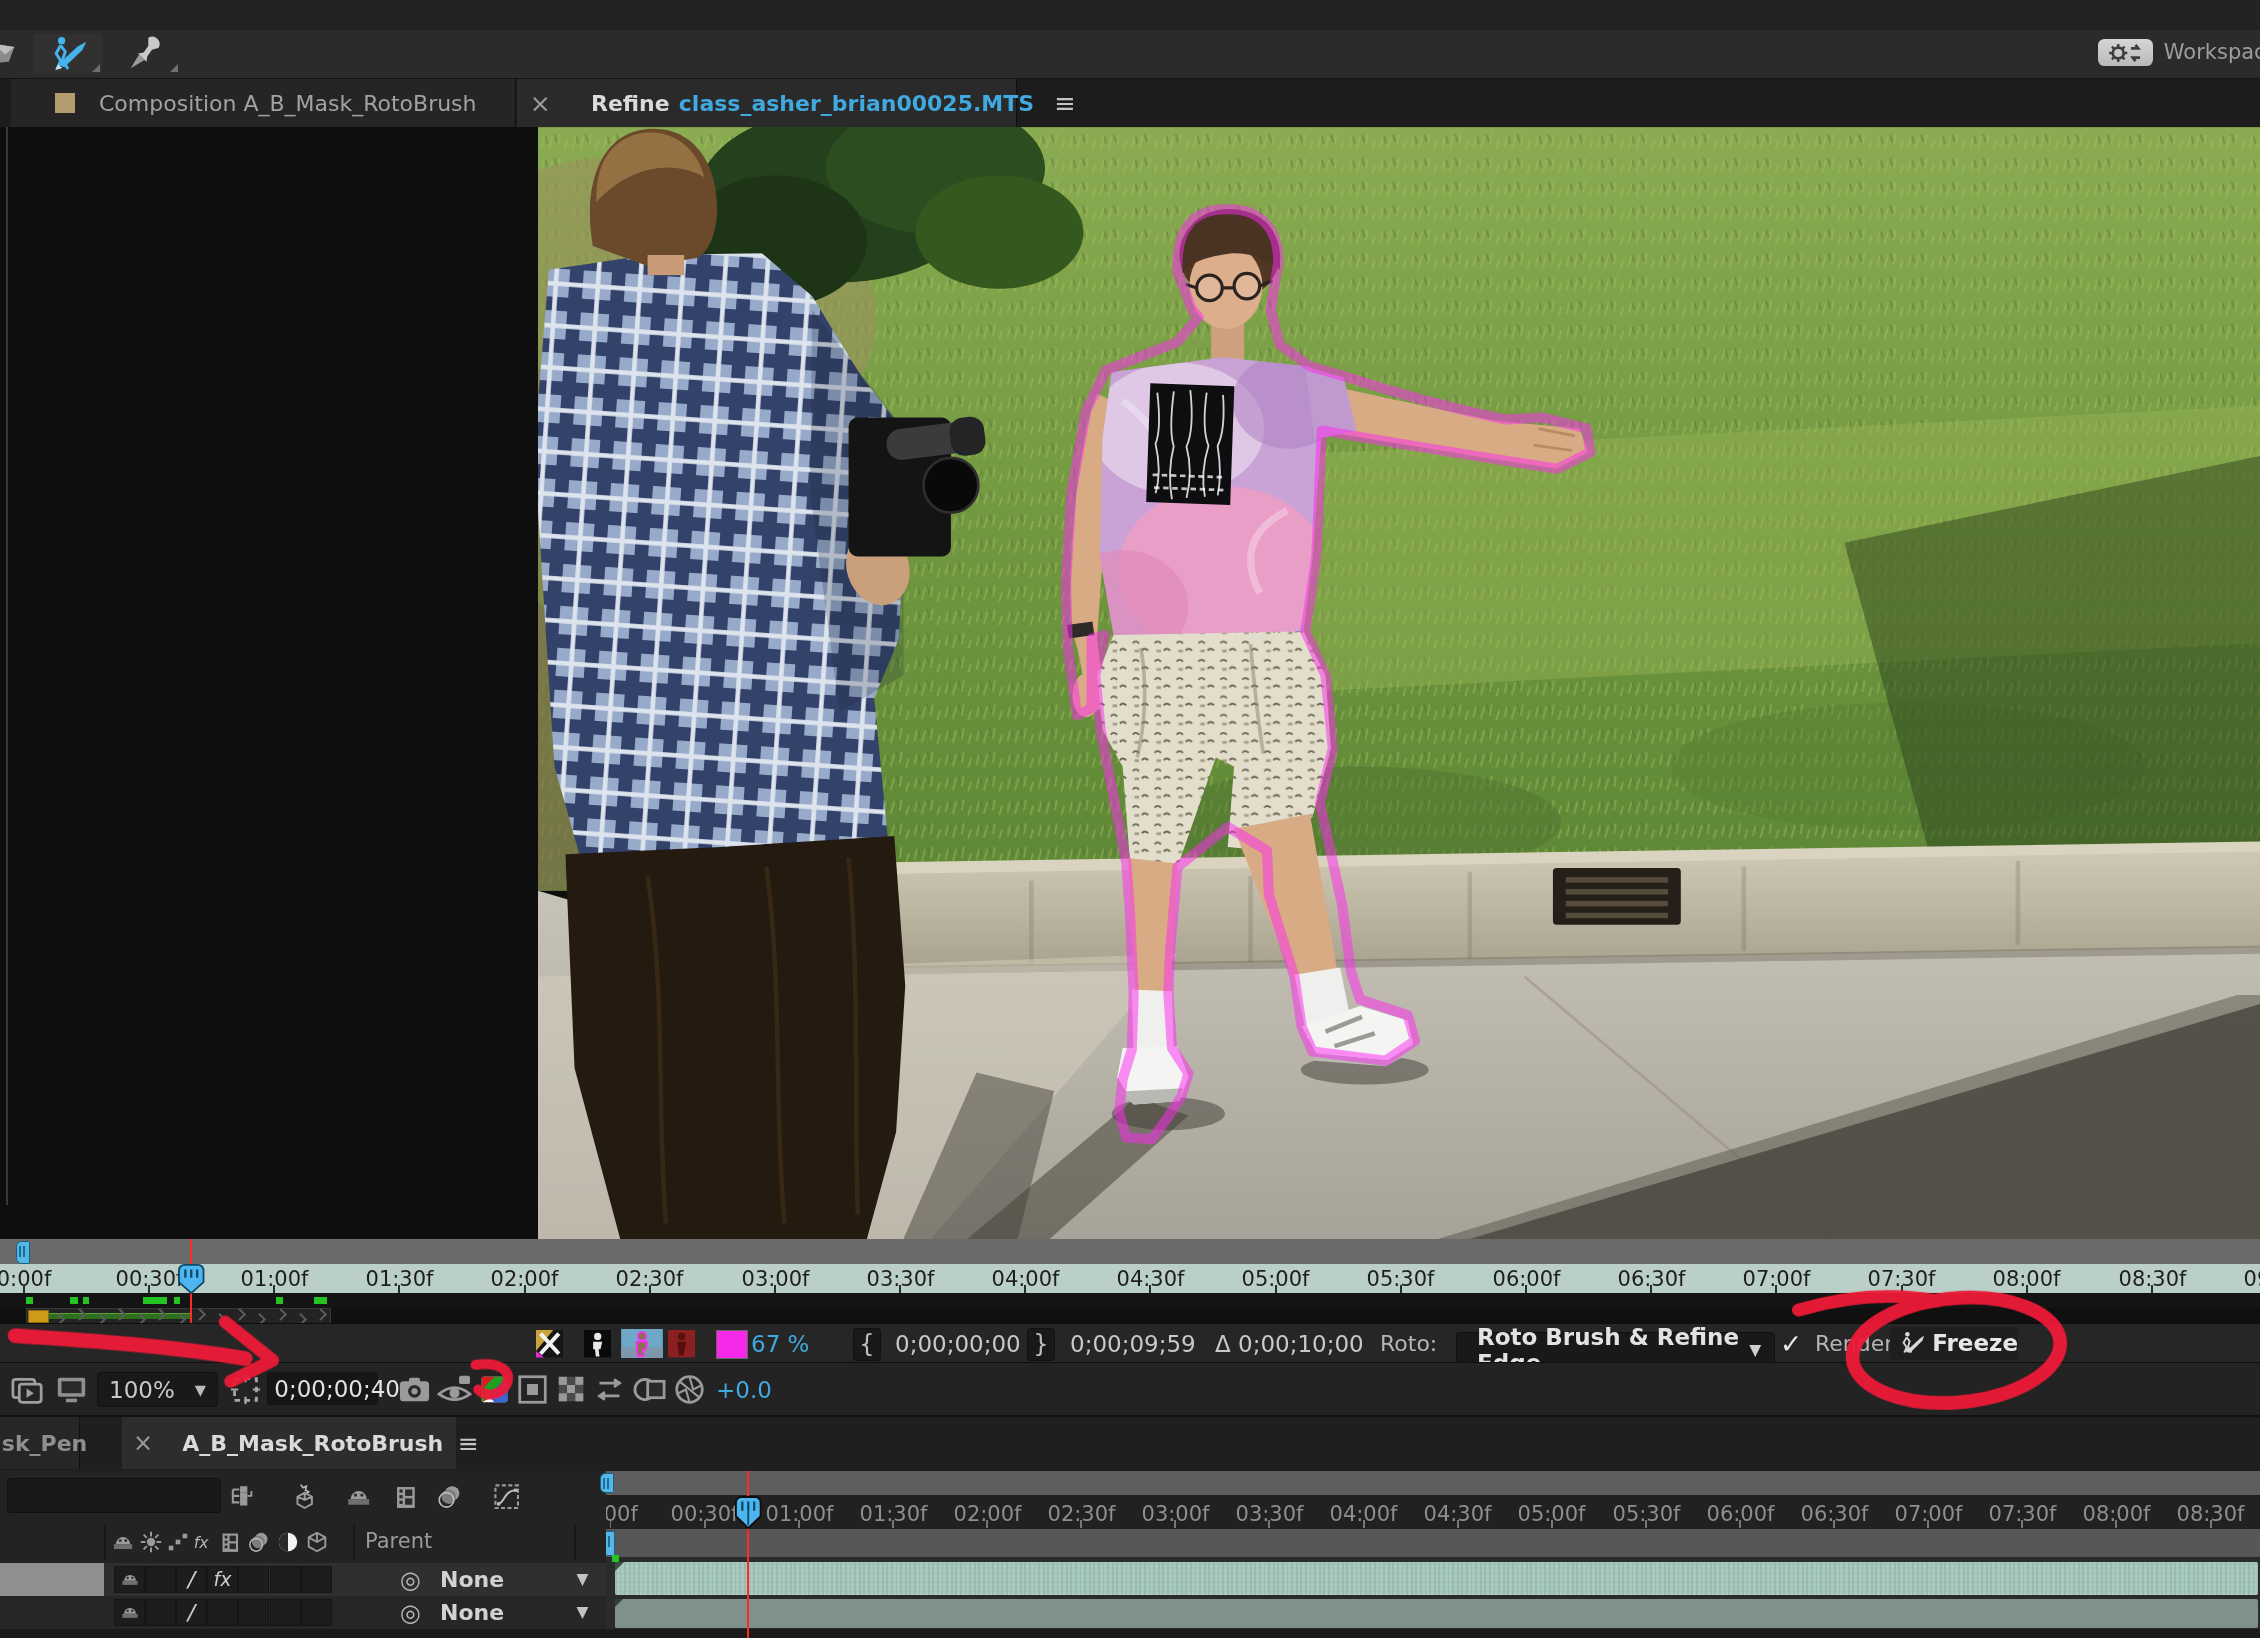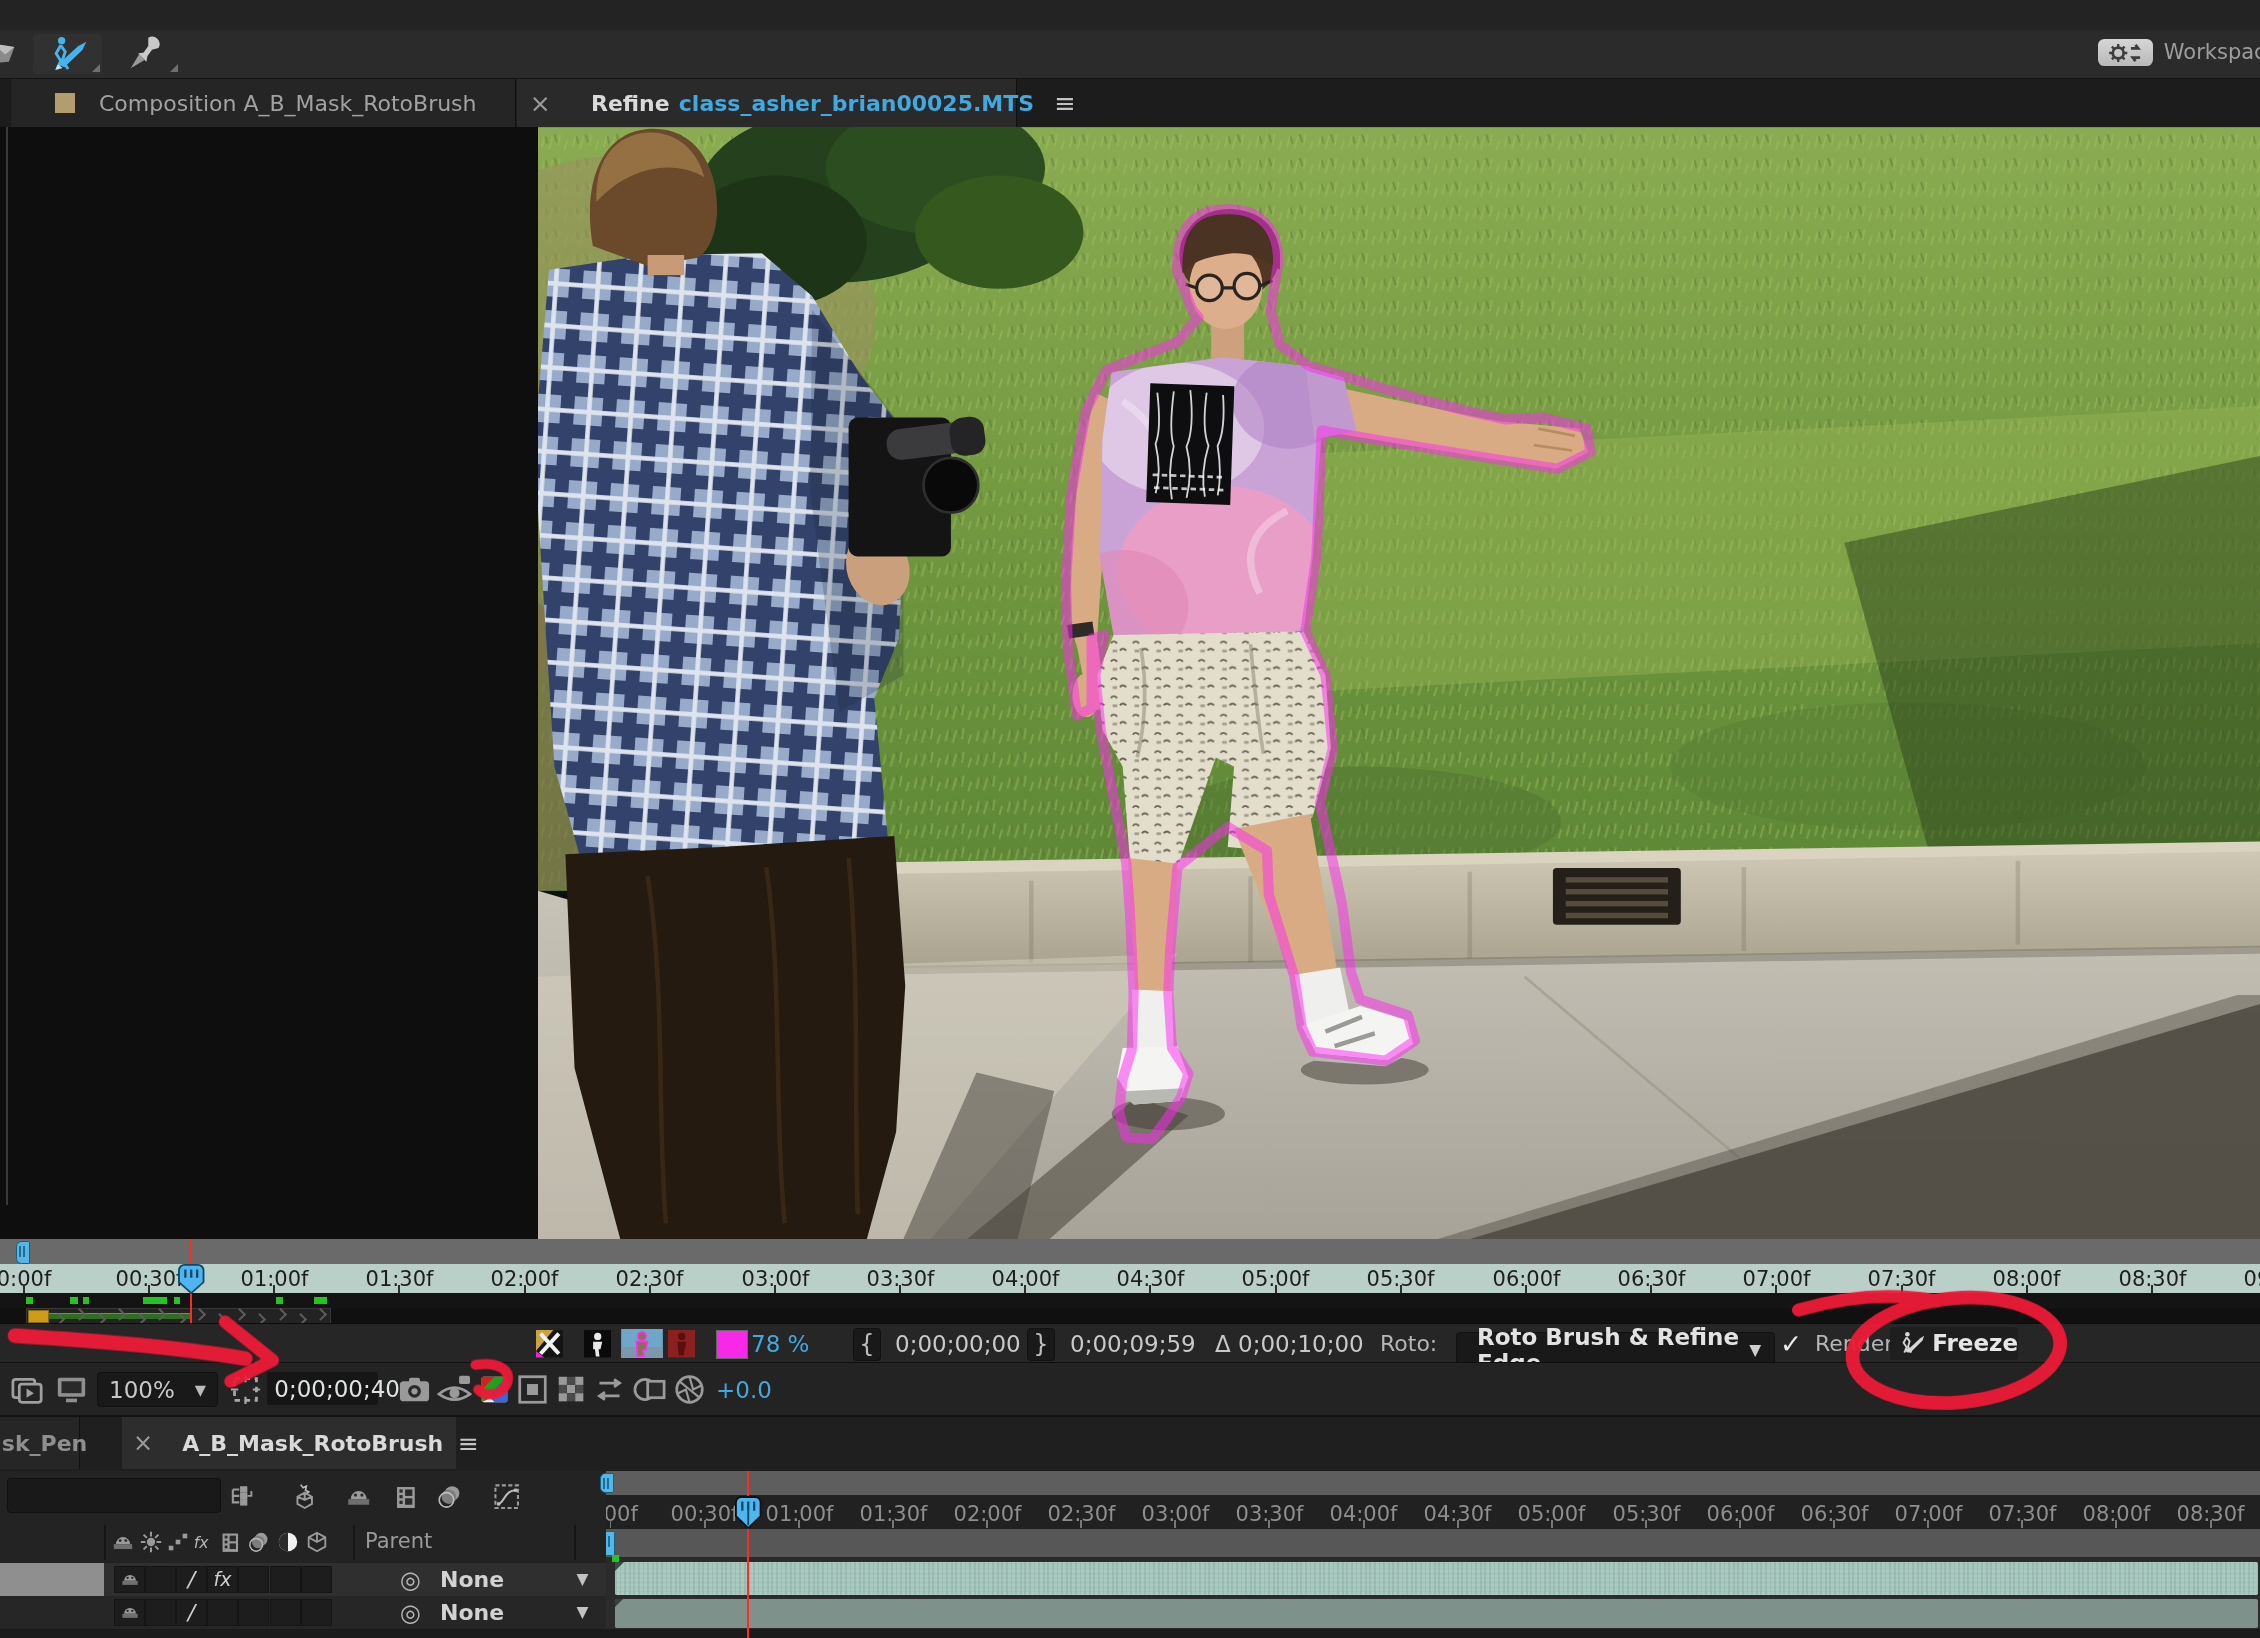--- a/index.html
+++ b/index.html
@@ -400,21 +400,21 @@
     <span class="ctl icon-g" style="left:668px;top:6.4px;width:27.4px;height:27.4px;">
         <svg viewBox="0 0 30 30">
           <rect width="30" height="30" fill="#8c1f1f"></rect>
           <g fill="#58100f">
             <circle cx="15" cy="7" r="4"></circle>
             <path d="M10 13 h10 l-3 15 h-5 z"></path>
           </g>
         </svg>
       </span>
     <span class="ctl" style="left:716px;top:6.4px;width:30px;height:26.5px;background:#f728e8;border:0.9px solid #666;"></span>
-    <span class="ctl bluetxt" style="left:751px;top:0;height:39px;font-size:23px;">78 %</span>
+    <span class="ctl bluetxt" style="left:751px;top:0;height:39px;font-size:23px;">67 %</span>
     <span class="ctl well graytxt" style="left:853px;top:3.7px;width:25.6px;height:31px;justify-content:center;font-size:24px;">{</span>
     <span class="ctl" style="left:895px;top:0;height:39px;font-size:23px;color:#c9c9c9;">0;00;00;00</span>
     <span class="ctl well graytxt" style="left:1027px;top:3.7px;width:25.6px;height:31px;justify-content:center;font-size:24px;">}</span>
     <span class="ctl" style="left:1070px;top:0;height:39px;font-size:23px;color:#c9c9c9;">0;00;09;59</span>
     <span class="ctl" style="left:1215px;top:0;height:39px;font-size:23px;color:#c9c9c9;">Δ 0;00;10;00</span>
     <span class="ctl" style="left:1380px;top:0;height:39px;font-size:22px;color:#b5b5b5;">Roto:</span>
     <div class="ctl well" style="left:1456px;top:8px;width:317px;height:33px;justify-content:flex-end;">
       <span style="margin-left:20px;font-size:23px;color:#e2e2e2;font-weight:bold;">Roto Brush &amp; Refine Edge</span>
       <span style="position:absolute;right:12.8px;font-size:15.5px;color:#cfcfcf;">▼</span>
     </div>

